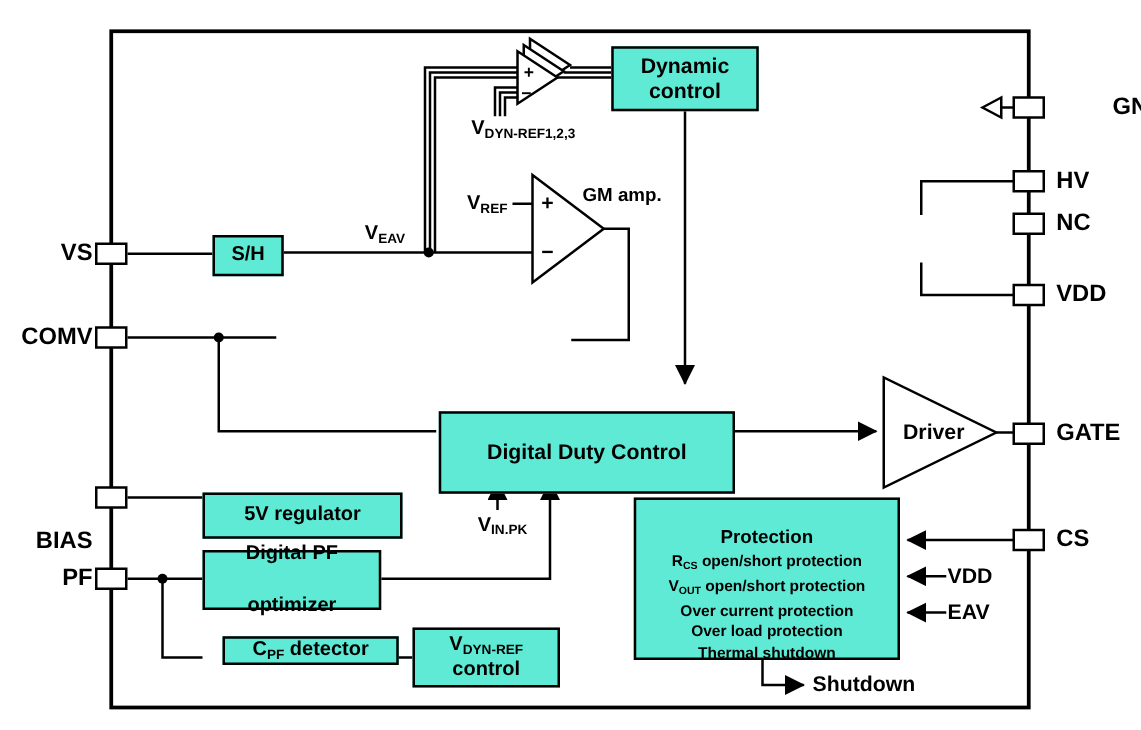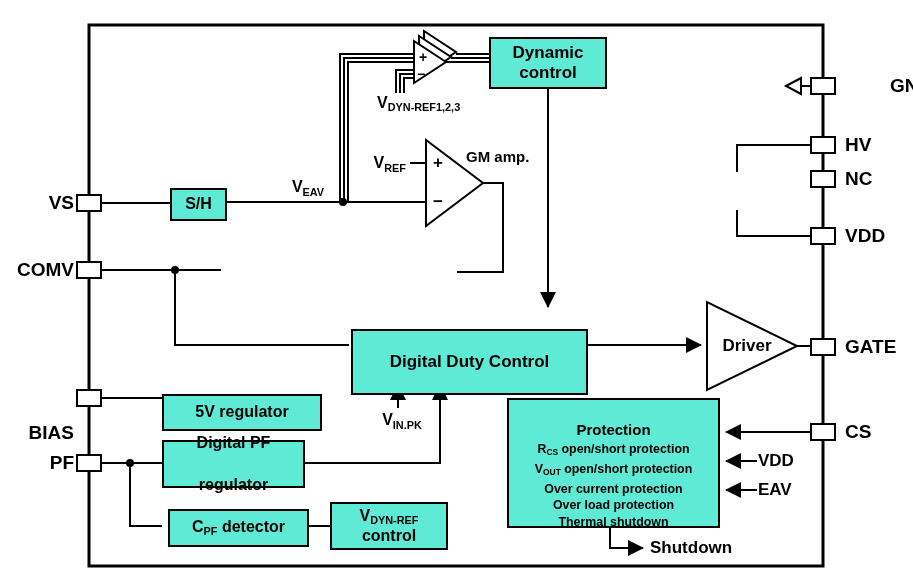--- a/index.html
+++ b/index.html
@@ -126,24 +126,24 @@
   <div class="box fs17" style="left:351px;top:329px;width:237px;height:66px;">
     <span>Digital Duty Control</span>
   </div>
 
   <div class="box fs16" style="left:162px;top:394px;width:160px;height:37px;">
     <span>5V regulator</span>
   </div>
 
   <div class="box fs16" style="left:162px;top:440px;width:143px;height:48px;gap:24px;">
     <span>Digital PF</span>
-    <span>regulator</span>
+    <span>optimizer</span>
   </div>
 
-  <div class="box fs16" style="left:168px;top:509px;width:141px;height:38px;">
+  <div class="box fs16" style="left:178px;top:509px;width:141px;height:23px;">
     <span><span>C</span><sub>PF</sub><span> detector</span></span>
   </div>
 
   <div class="box fs16" style="left:330px;top:502px;width:118px;height:48px;">
     <span><span>V</span><sub>DYN-REF</sub></span>
     <span>control</span>
   </div>
 
 
   <div class="box" style="left:507px;top:398px;width:213px;height:130px;justify-content:flex-start;padding-top:21px;">

